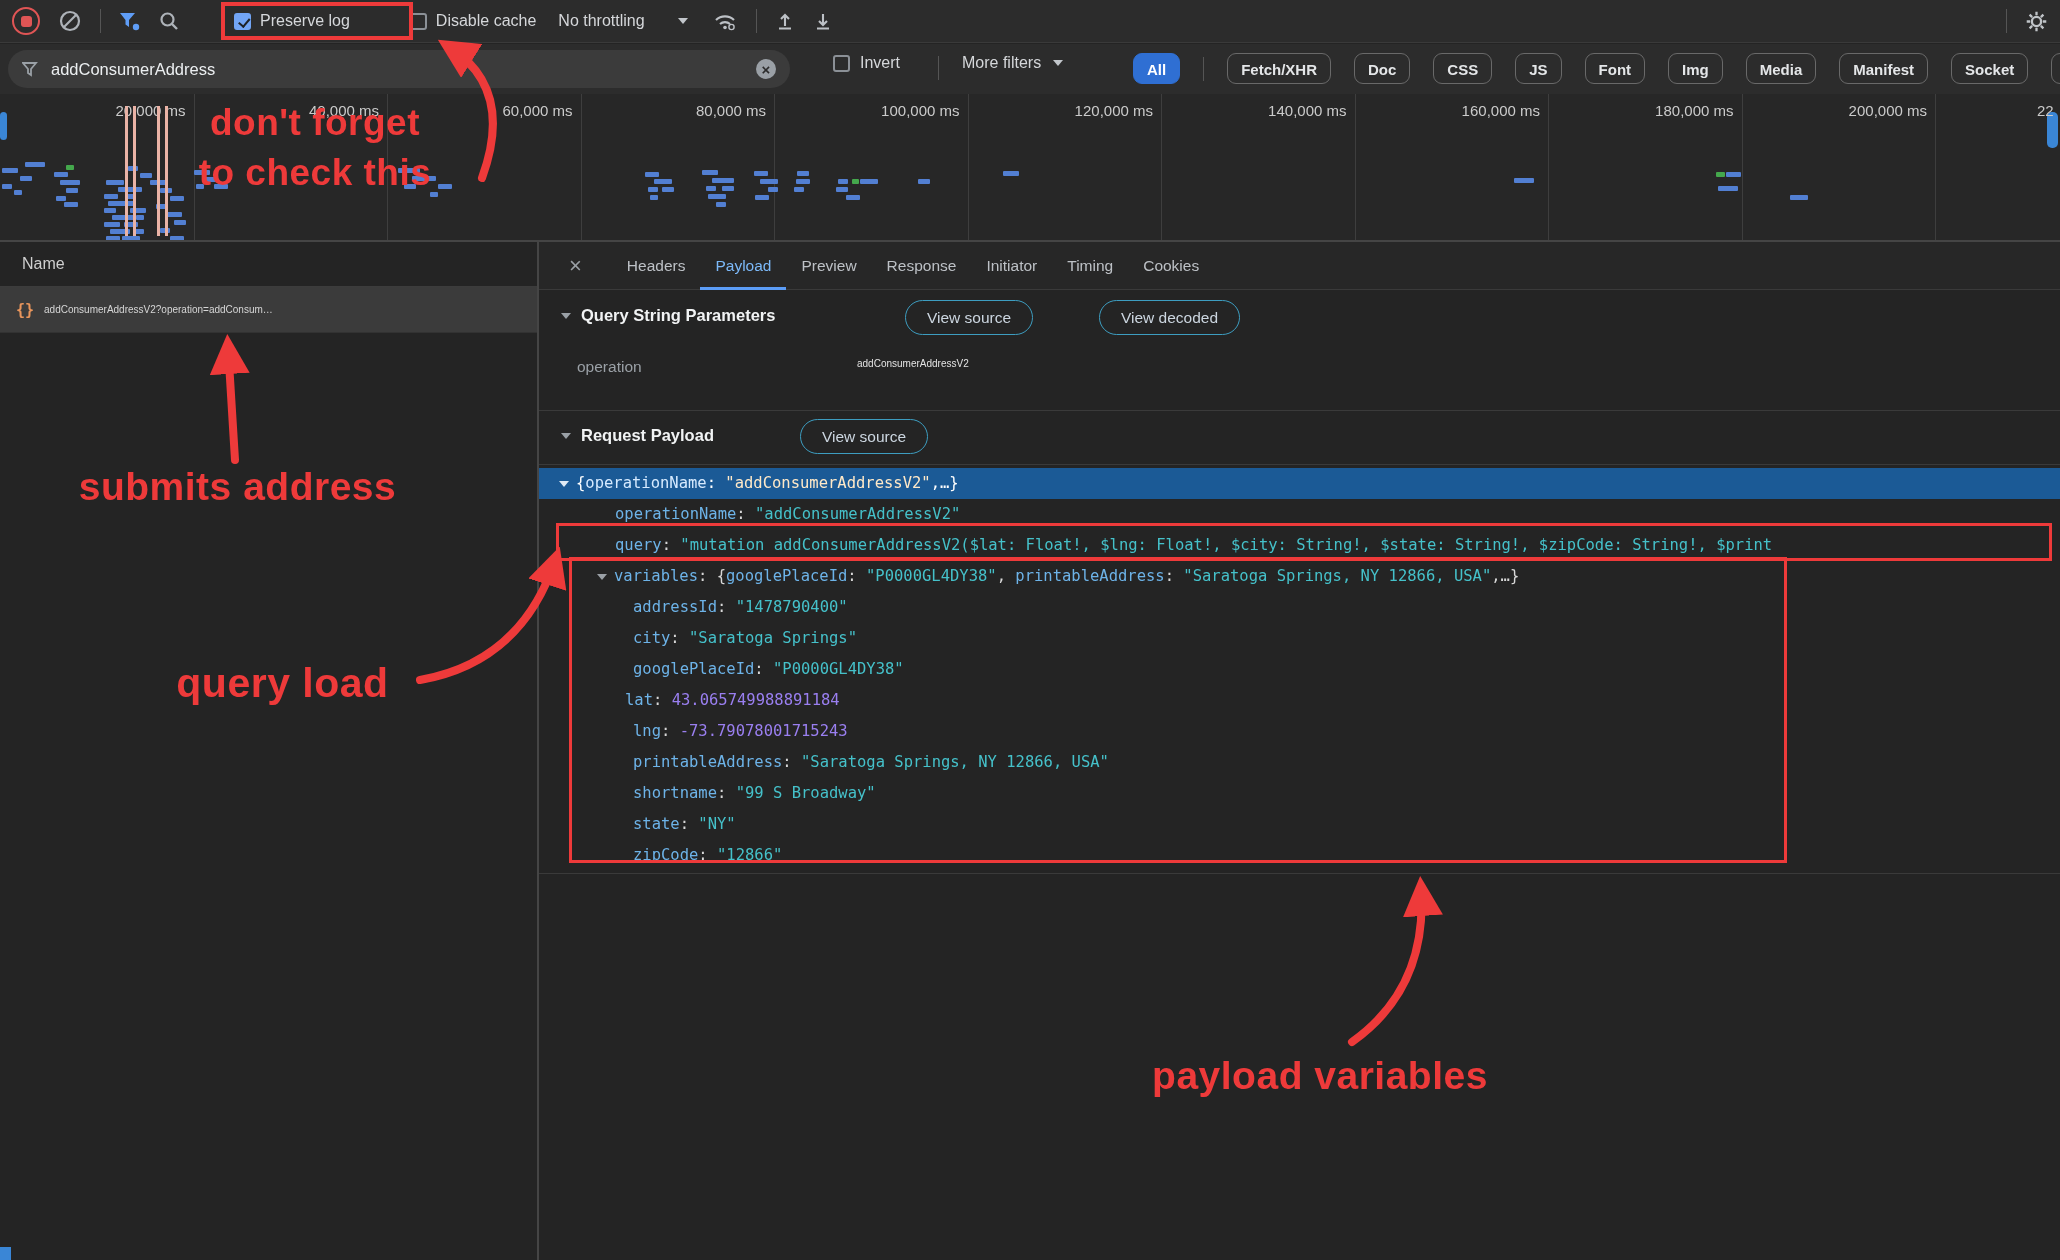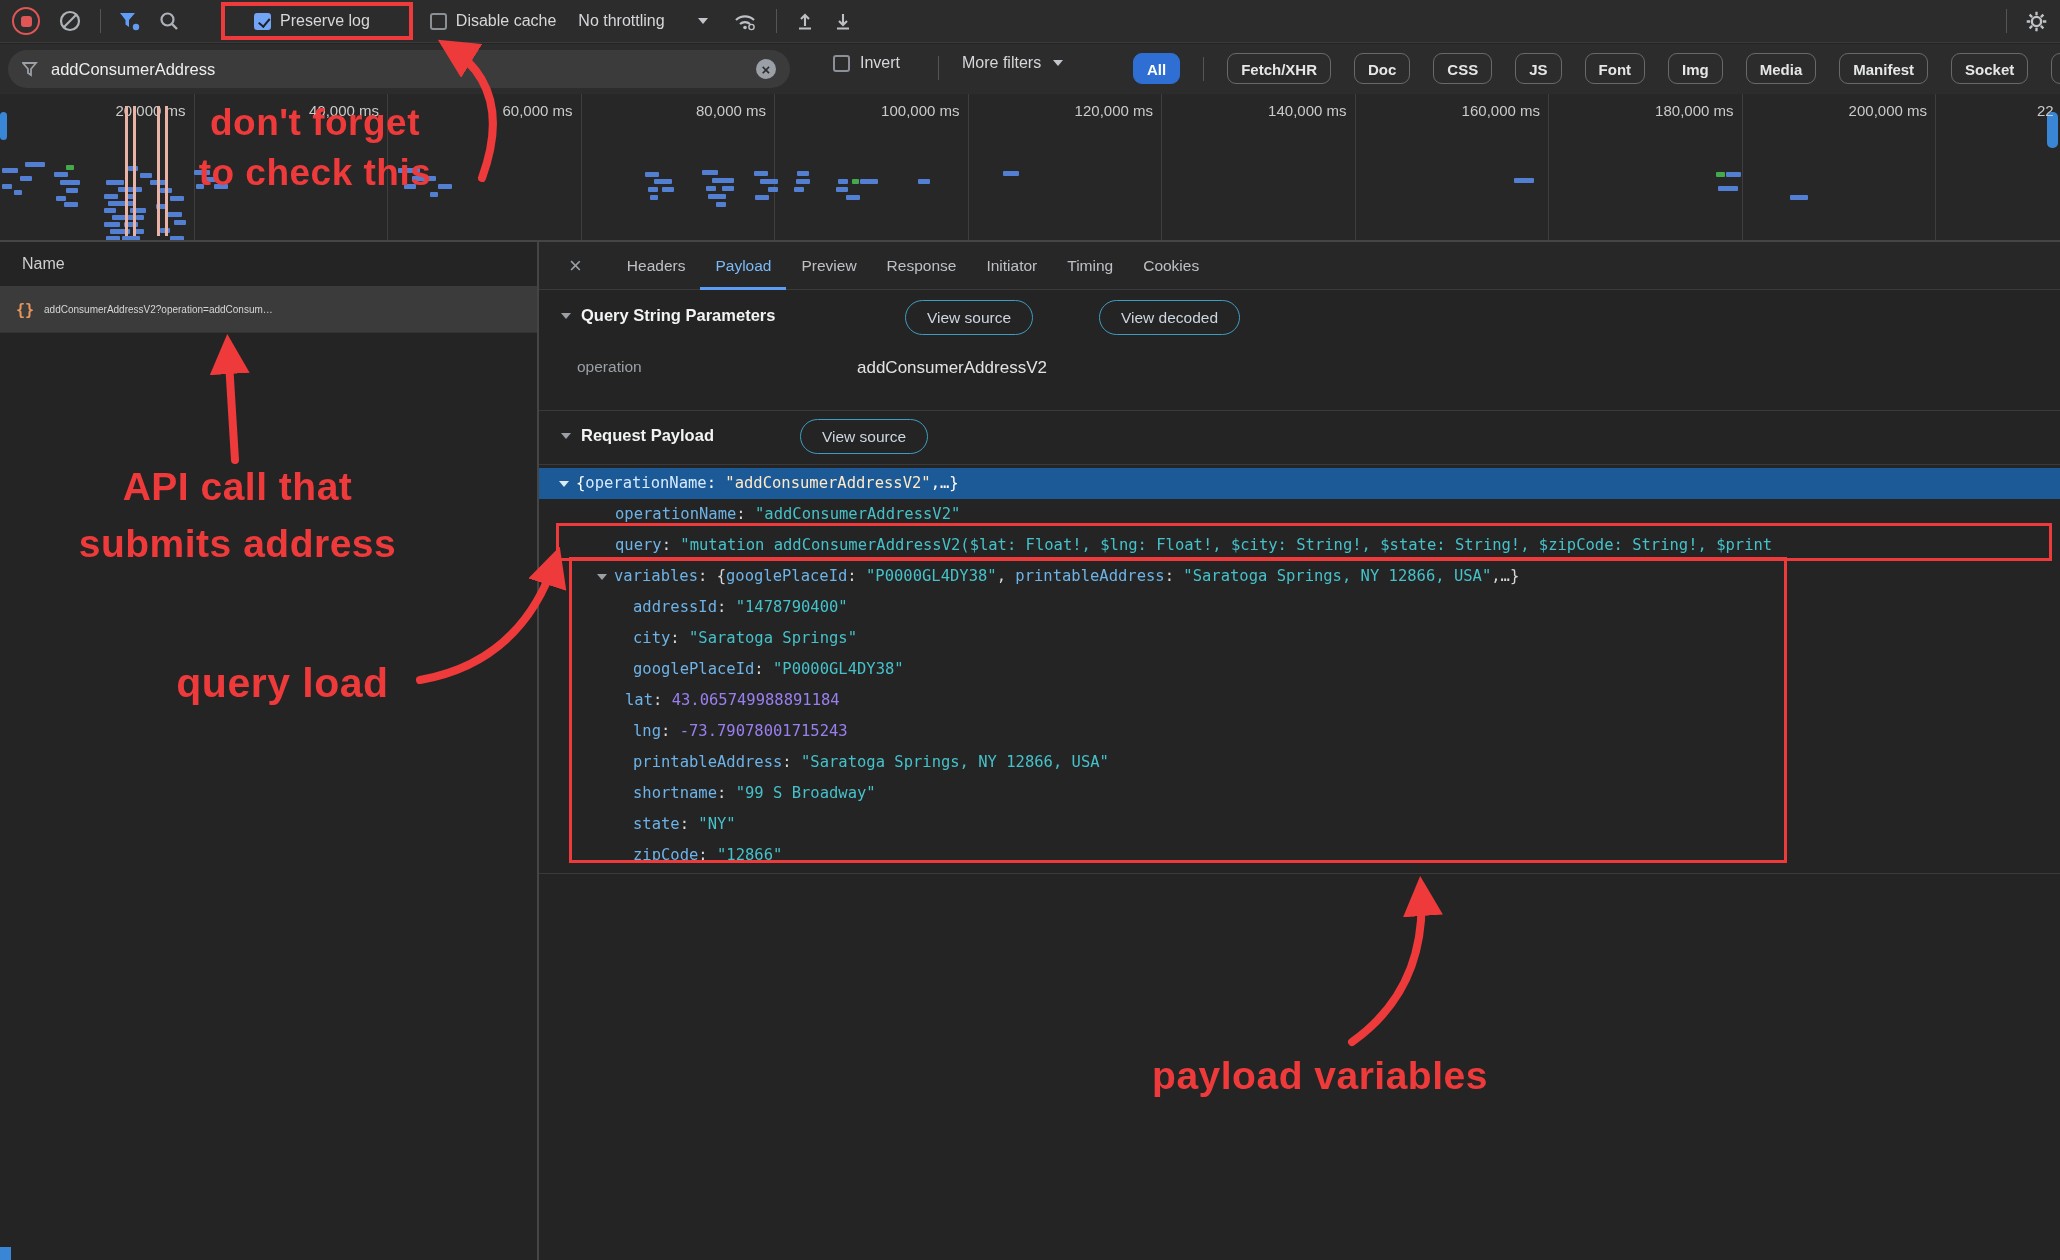--- a/index.html
+++ b/index.html
@@ -68,21 +68,21 @@
   .tab-active{color:#7cb9f8;box-shadow:inset 0 -3px 0 #5b9cf6;}
   .sec-title{display:flex;align-items:center;gap:10px;color:#f1f3f4;font-size:16.5px;font-weight:bold;}
   .tri-down{width:0;height:0;border-left:5.5px solid transparent;border-right:5.5px solid transparent;
             border-top:6.5px solid #9aa0a6;display:inline-block;flex:none;}
   .view-btn{position:absolute;height:35px;line-height:33px;padding:0 21px;border:1.6px solid #3d9dc0;
             border-radius:18px;color:#ccd6e0;font-size:15.5px;cursor:pointer;box-sizing:border-box;white-space:nowrap;}
   #qsp-title{position:absolute;left:22px;top:64px;}
   #qsp-viewsource{left:366px;top:58px;}
   #qsp-viewdecoded{left:560px;top:58px;}
   #param-key{position:absolute;left:38px;top:116px;color:#9aa0a6;font-size:15.5px;}
-  #param-val{position:absolute;left:318px;top:116px;color:#e3e3e3;font-size:17px;}
+  #param-val{position:absolute;left:318px;top:116px;color:#e3e3e3;font-size:10px;}
   .hdivider{position:absolute;left:0;right:0;height:1px;background:#3a3a3a;}
   #rp-title{position:absolute;left:22px;top:184px;}
   #rp-viewsource{left:261px;top:177px;}
   
   #ptree{position:absolute;left:0;right:0;top:226px;font-family:"DejaVu Sans Mono",monospace;font-size:15.5px;}
   .prow{height:31px;line-height:31px;white-space:nowrap;overflow:hidden;box-sizing:border-box;cursor:default;}
   .prow-sel{background:#1b5a96;}
   .tri{width:0;height:0;border-left:5px solid transparent;border-right:5px solid transparent;
        border-top:6px solid #9aa0a6;display:inline-block;margin-right:7px;vertical-align:1px;cursor:pointer;}
   .prow-sel .tri{border-top-color:#dfeaf5;}
@@ -119,21 +119,21 @@
         <path d="M1 1h15l-6 7v7l-3.5-2.5V8z" fill="#5f9df6"></path>
         <circle cx="17" cy="15" r="3.2" fill="#5f9df6"></circle>
       </svg>
   </span>
   <span class="tb-icon">
     <svg width="22" height="22" viewBox="0 0 22 22">
         <circle cx="9.5" cy="9.5" r="6" fill="none" stroke="#aeb3b9" stroke-width="2.2"></circle>
         <line x1="14" y1="14" x2="19" y2="19" stroke="#aeb3b9" stroke-width="2.4"></line>
       </svg>
   </span>
-  <div class="group" style="margin-left:56px">
+  <div class="group" style="margin-left:36px">
     <span class="cb checked"></span>
     <span class="tb-label">Preserve log</span>
   </div>
   <div class="group" style="margin-left:42px">
     <span class="cb"></span>
     <span class="tb-label">Disable cache</span>
   </div>
   <div class="group" style="margin-left:4px">
     <span class="tb-label">No throttling</span>
     <span class="caret" style="margin-left:24px"></span>
@@ -375,21 +375,20 @@
 
 <div class="red-box" style="left:221px;top:2px;width:192px;height:38px;"></div>
 <div class="red-box thin" style="left:556px;top:523px;width:1496px;height:38px;"></div>
 <div class="red-box thin" style="left:569px;top:557px;width:1218px;height:306px;"></div>
 
 <div class="note" style="left:150px;top:98px;width:330px;font-size:37px;line-height:50px;">
   <div>don't forget</div>
   <div>to check this</div>
 </div>
 <div class="note" style="left:30px;top:458px;width:415px;font-size:39px;line-height:57px;">
-  <div>API call that</div>
   <div>submits address</div>
 </div>
 <div class="note" style="left:115px;top:660px;width:335px;font-size:41px;">query load</div>
 <div class="note" style="left:1080px;top:1054px;width:480px;font-size:39px;">payload variables</div>
 
 <svg id="arrow-layer" width="2060" height="1260">
   <defs>
     <marker id="ah" viewBox="0 0 10 10" refX="7" refY="5" markerWidth="5" markerHeight="5" orient="auto-start-reverse">
       <path d="M0,0 L10,5 L0,10 z" fill="#ee3a3a"></path>
     </marker>

